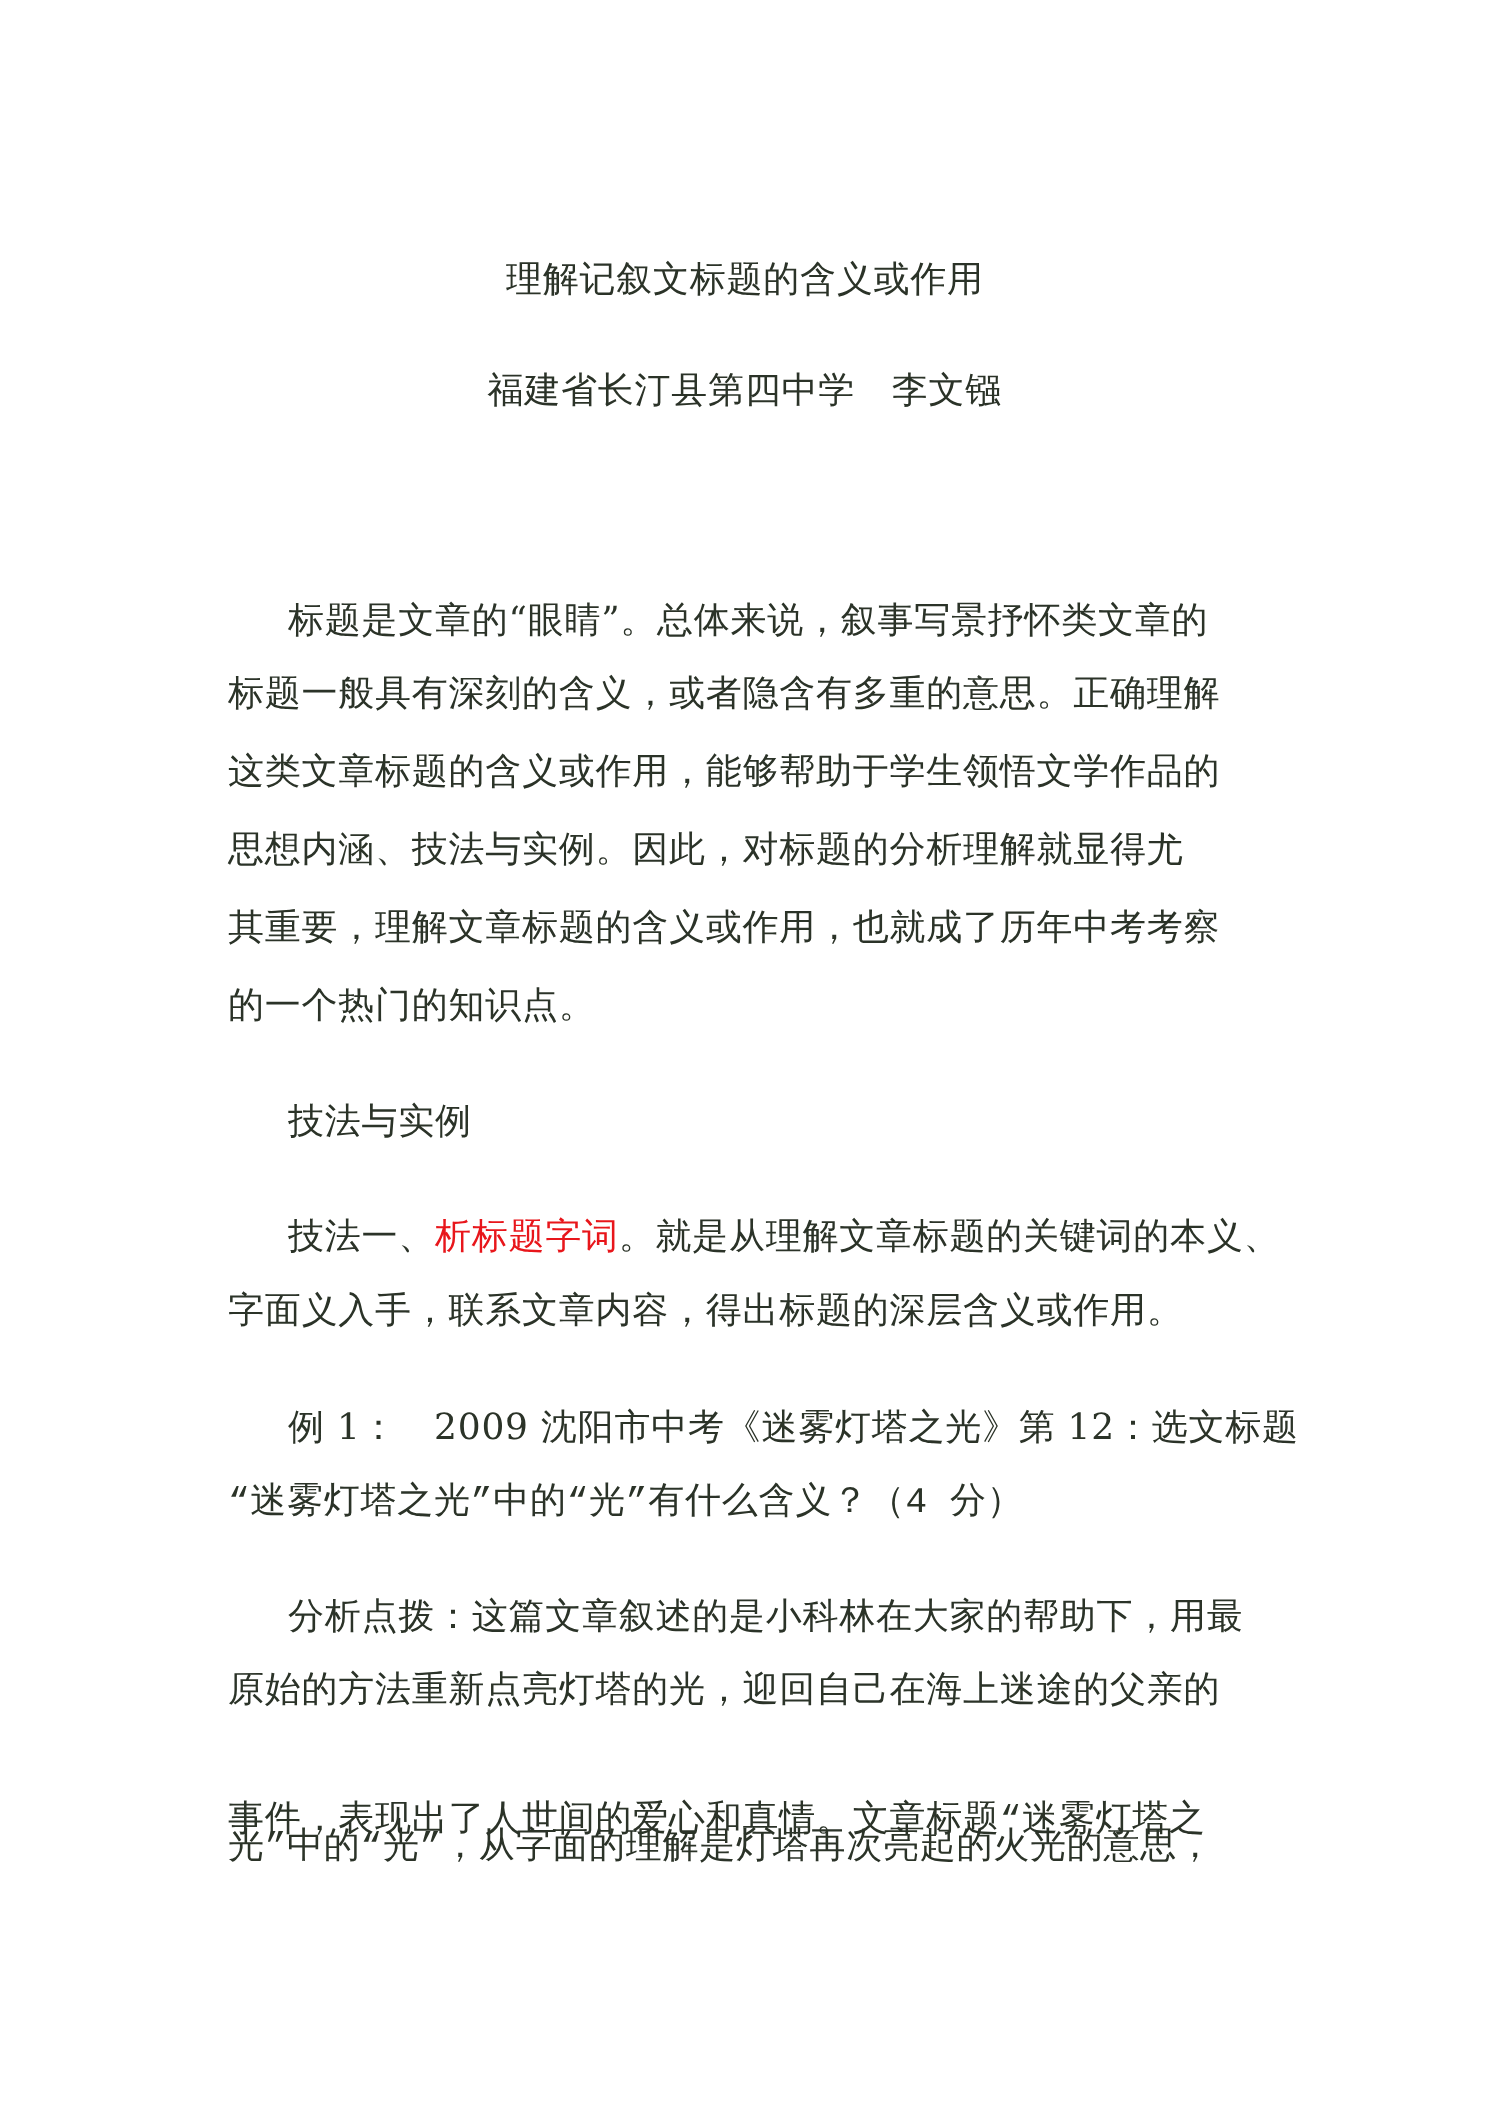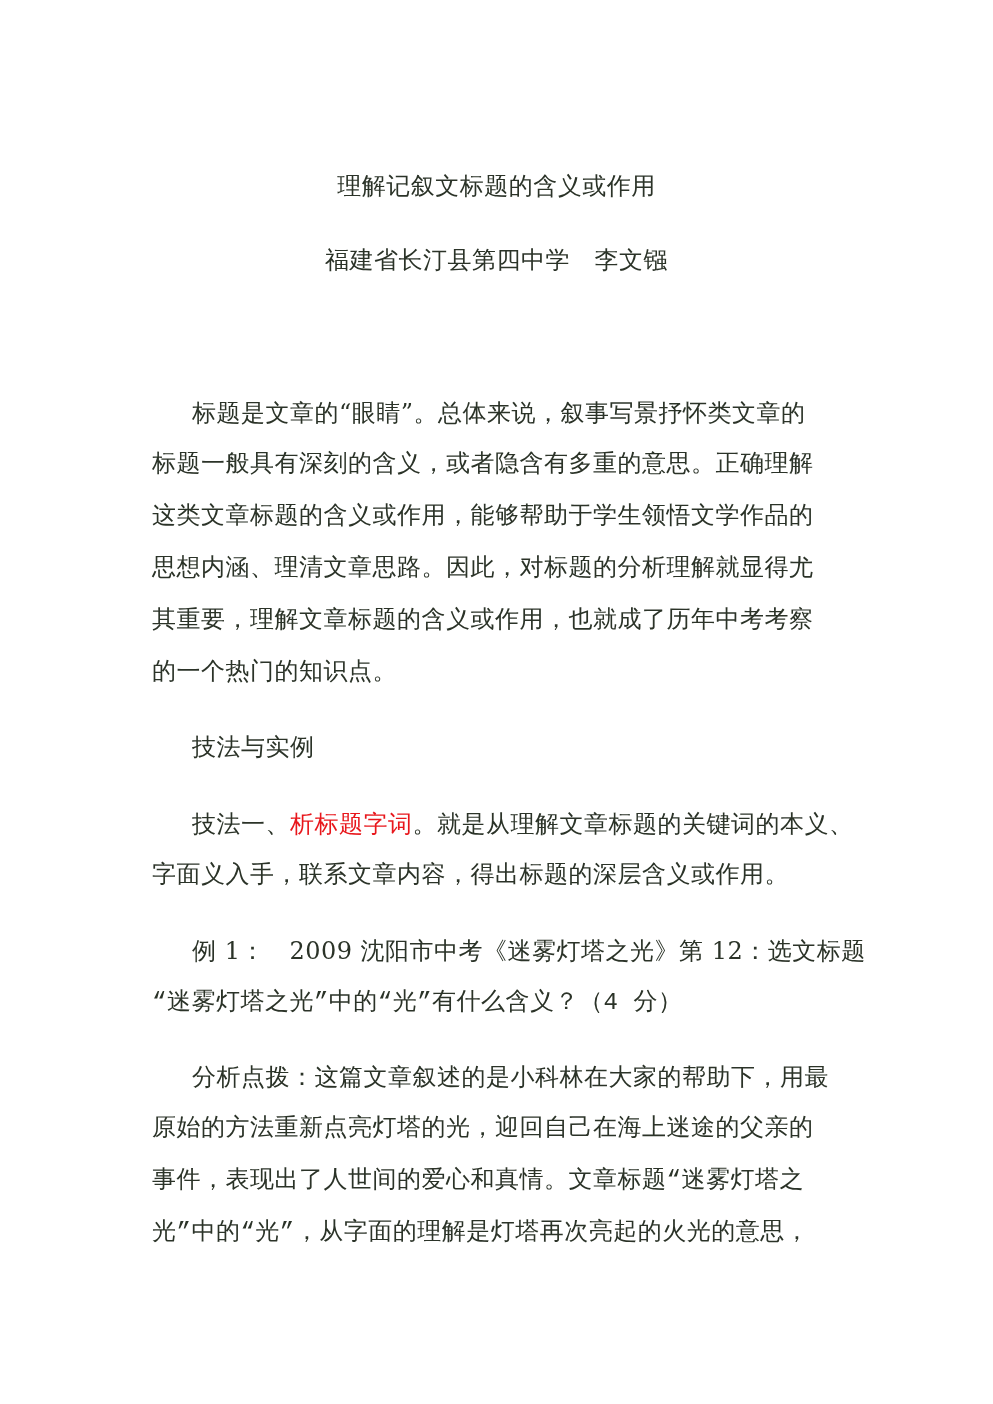--- a/index.html
+++ b/index.html
@@ -51,21 +51,21 @@
 
 <div class="page">
 
   <div class="line center" style="top:131px;">理解记叙文标题的含义或作用</div>
   <div class="line center" style="top:205px;">福建省长汀县第四中学　李文镪</div>
 
   <div>
     <div class="line indent" style="top:358px;">标题是文章的“眼睛”。总体来说，叙事写景抒怀类文章的</div>
     <div class="line left" style="top:410px;">标题一般具有深刻的含义，或者隐含有多重的意思。正确理解</div>
     <div class="line left" style="top:462px;">这类文章标题的含义或作用，能够帮助于学生领悟文学作品的</div>
-    <div class="line left" style="top:514px;">思想内涵、理清文章思路。因此，对标题的分析理解就显得尤</div>
+    <div class="line left" style="top:514px;">思想内涵、技法与实例。因此，对标题的分析理解就显得尤</div>
     <div class="line left" style="top:566px;text-align:right;">其重要，理解文章标题的含义或作用，也就成了历年中考考察</div>
     <div class="line left" style="top:618px;">的一个热门的知识点。</div>
   </div>
 
   <div class="line indent" style="top:692px;">技法与实例</div>
 
   <div>
     <div class="line indent" style="top:769px;">
       <span>技法一、</span><span class="red">析标题字词</span><span>。就是从理解文章标题的关键词的本义、</span>
     </div>
@@ -73,17 +73,17 @@
   </div>
 
   <div>
     <div class="line indent" style="top:896px;">例 1：　2009 沈阳市中考《迷雾灯塔之光》第 12：选文标题</div>
     <div class="line left" style="top:948px;">“迷雾灯塔之光”中的“光”有什么含义？（4 分）</div>
   </div>
 
   <div>
     <div class="line indent" style="top:1022px;">分析点拨：这篇文章叙述的是小科林在大家的帮助下，用最</div>
     <div class="line left" style="top:1074px;">原始的方法重新点亮灯塔的光，迎回自己在海上迷途的父亲的</div>
-    <div class="line left" style="top:1126px;">事件，表现出了人世间的爱心和真情。文章标题“迷雾灯塔之</div>
+    <div class="line left" style="top:1160px;">事件，表现出了人世间的爱心和真情。文章标题“迷雾灯塔之</div>
     <div class="line left" style="top:1178px;">光”中的“光”，从字面的理解是灯塔再次亮起的火光的意思，</div>
   </div>
 
 </div>
 
 </body></html>

